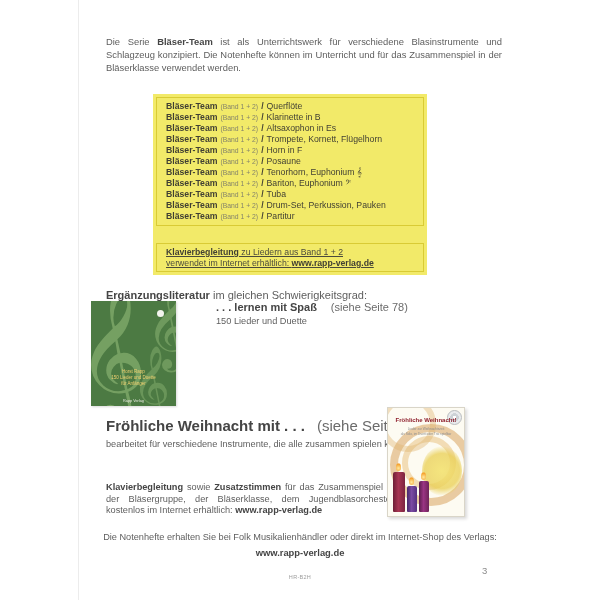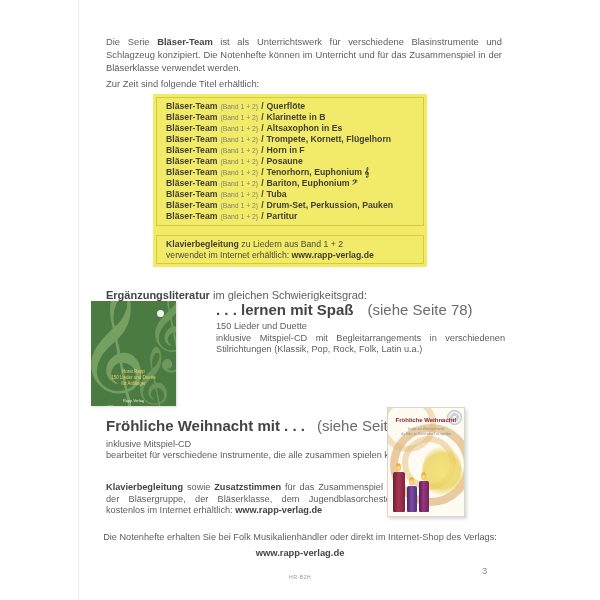--- a/index.html
+++ b/index.html
@@ -12,46 +12,46 @@
 
   b, .bold { font-weight:bold; color:#454545; }
 
   
   .intro { position:absolute; left:106px; top:26px; width:396px; font-size:9.4px; line-height:13px; text-align:justify; }
   .titles-intro { position:absolute; left:106px; top:69px; font-size:9.4px; }
 
   
   .yellow-wrap { position:absolute; left:153px; top:94px; width:274px; background:#f2ea69; padding:3px; box-sizing:border-box; }
   .ybox { border:1px solid #d9cb35; background:#f2ea69; padding:3px 9px; color:#4a4a3c; }
-  .ybox + .ybox { margin-top:9px; }
+  .ybox + .ybox { margin-top:17px;text-decoration:underline; }
   .tb-row { font-size:8.7px; line-height:10px; white-space:nowrap; }
   .tb-series { font-weight:bold; color:#403f33; }
   .tb-band { font-size:6.8px; color:#85846a; margin:0 3px; }
   .tb-slash { font-weight:bold; color:#403f33; margin-right:3px; }
-  .tb-instr { font-weight:bold; color:#403f33; }
+  .tb-instr { font-weight:normal; color:#403f33; }
   .piano-row { font-size:8.7px; line-height:10.5px; white-space:nowrap; color:#4a4a3c; }
   .piano-row .bold { color:#403f33; }
 
   
   .supplement { position:absolute; left:106px; top:278px; font-size:11px; white-space:nowrap; }
 
   
   .green-cover { position:absolute; left:91px; top:301px; width:85px; height:105px; background:#4c7a43; overflow:hidden; box-shadow:1px 1px 2px rgba(0,0,0,.15); }
   .clef-deco { position:absolute; color:#7da768; opacity:.85; pointer-events:none; }
   .clef-a { font-size:118px; left:-14px; top:-18px; }
   .clef-b { font-size:74px; right:-14px; top:-18px; opacity:.7; }
   .clef-c { font-size:64px; right:6px; bottom:-14px; opacity:.6; }
   .white-dot { position:absolute; right:12px; top:9px; width:7px; height:7px; border-radius:50%; background:#f3f4ee; }
   .gc-title { position:absolute; left:0; top:30px; width:100%; text-align:center; color:#e9a83f; font-weight:bold; font-size:11px; line-height:13px; }
   .gc-sub { position:absolute; left:0; top:68px; width:100%; text-align:center; color:#f0d070; font-size:4.5px; line-height:6px; }
   .gc-pub { position:absolute; left:0; bottom:3px; width:100%; text-align:center; color:#e7e9df; font-size:3.8px; }
 
   
   .lernen-text { position:absolute; left:216px; top:301px; width:289px; font-size:9.2px; }
-  .lt-title { font-size:15px; margin-bottom:3px; white-space:nowrap; }
+  .lt-title { font-size:11px; margin-bottom:3px; white-space:nowrap; }
   .lt-ref { margin-left:14px; color:#6b6b6b; }
   .lt-line { line-height:11.6px; white-space:nowrap; }
   .lt-just { line-height:11.6px; text-align:justify; }
 
   
   .weihnacht-text { position:absolute; left:106px; top:417px; width:300px; font-size:9.2px; }
   .wt-title { font-size:15px; margin-bottom:5px; white-space:nowrap; }
   .wt-ref { margin-left:12px; color:#6b6b6b; }
   .wt-line { line-height:11.4px; white-space:nowrap; }
 
@@ -83,21 +83,20 @@
   .page-num { position:absolute; left:482px; top:565px; font-size:9.5px; color:#8b8b8b; }
 </style>
 </head>
 <body>
 
 <div class="page">
   <div class="edge-line"></div>
 
   <p class="intro"><span>Die Serie </span><b>Bläser-Team</b><span> ist als Unterrichtswerk für verschiedene Blasinstrumente und Schlagzeug konzipiert. Die Notenhefte können im Unterricht und für das Zusammenspiel in der Bläserklasse verwendet werden.</span></p>
 
-  <p class="titles-intro">Zur Zeit sind folgende Titel erhältlich:</p>
 
   <div class="yellow-wrap">
     <div class="ybox">
       <div class="tb-row"><span class="tb-series">Bläser-Team</span><span class="tb-band">(Band 1 + 2)</span><span class="tb-slash">/</span><span class="tb-instr">Querflöte</span></div>
       <div class="tb-row"><span class="tb-series">Bläser-Team</span><span class="tb-band">(Band 1 + 2)</span><span class="tb-slash">/</span><span class="tb-instr">Klarinette in B</span></div>
       <div class="tb-row"><span class="tb-series">Bläser-Team</span><span class="tb-band">(Band 1 + 2)</span><span class="tb-slash">/</span><span class="tb-instr">Altsaxophon in Es</span></div>
       <div class="tb-row"><span class="tb-series">Bläser-Team</span><span class="tb-band">(Band 1 + 2)</span><span class="tb-slash">/</span><span class="tb-instr">Trompete, Kornett, Flügelhorn</span></div>
       <div class="tb-row"><span class="tb-series">Bläser-Team</span><span class="tb-band">(Band 1 + 2)</span><span class="tb-slash">/</span><span class="tb-instr">Horn in F</span></div>
       <div class="tb-row"><span class="tb-series">Bläser-Team</span><span class="tb-band">(Band 1 + 2)</span><span class="tb-slash">/</span><span class="tb-instr">Posaune</span></div>
       <div class="tb-row"><span class="tb-series">Bläser-Team</span><span class="tb-band">(Band 1 + 2)</span><span class="tb-slash">/</span><span class="tb-instr">Tenorhorn, Euphonium 𝄞</span></div>
@@ -123,26 +122,24 @@
         <div>Horst Rapp</div>
         <div>150 Lieder und Duette</div>
         <div>für Anfänger</div>
       </div>
     <div class="gc-pub">Rapp Verlag</div>
   </div>
 
   <div class="lernen-text">
     <div class="lt-title"><b>. . . lernen mit Spaß</b><span class="lt-ref">(siehe Seite 78)</span></div>
     <div class="lt-line">150 Lieder und Duette</div>
-    <div class="lt-just">inklusive Mitspiel-CD mit Begleitarrangements in verschiedenen Stilrichtungen (Klassik, Pop, Rock, Folk, Latin u.a.)</div>
   </div>
 
   <div class="weihnacht-text">
     <div class="wt-title"><b>Fröhliche Weihnacht mit . . .</b><span class="wt-ref">(siehe Seite 79)</span></div>
-    <div class="wt-line">inklusive Mitspiel-CD</div>
     <div class="wt-line">bearbeitet für verschiedene Instrumente, die alle zusammen spielen können</div>
   </div>
 
   <p class="piano-para"><b>Klavierbegleitung</b><span> sowie </span><b>Zusatzstimmen</b><span> für das Zusammenspiel in der Bläsergruppe, der Bläserklasse, dem Jugendblasorchester kostenlos im Internet erhältlich: </span><b>www.rapp-verlag.de</b></p>
 
   <div class="xmas-cover">
     <div class="ring1"></div>
     <div class="ring2"></div>
     <div class="swirl-top"></div>
     <div class="blob"></div>

